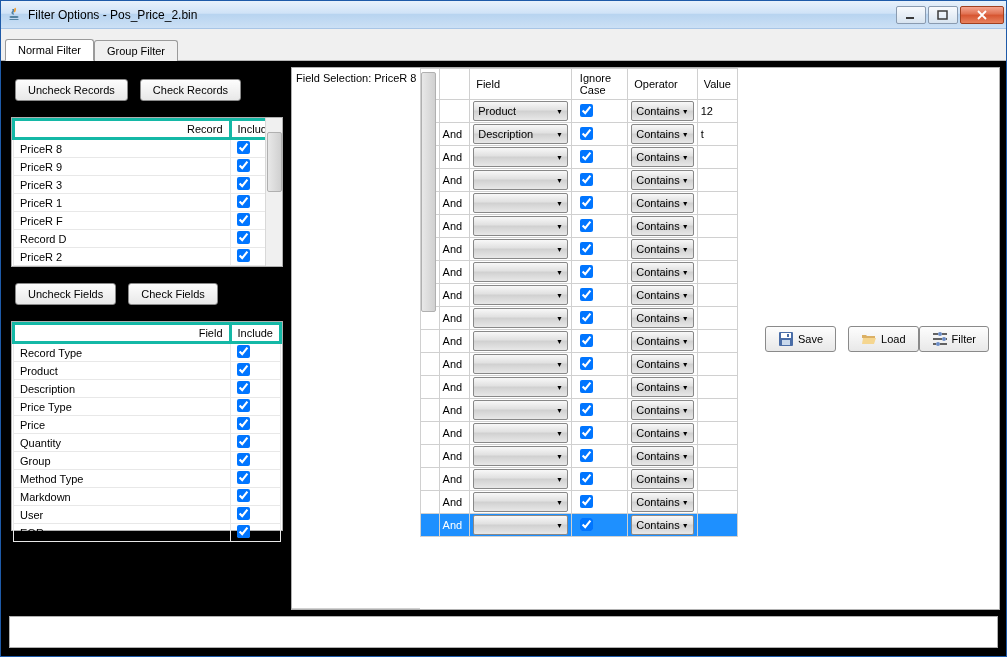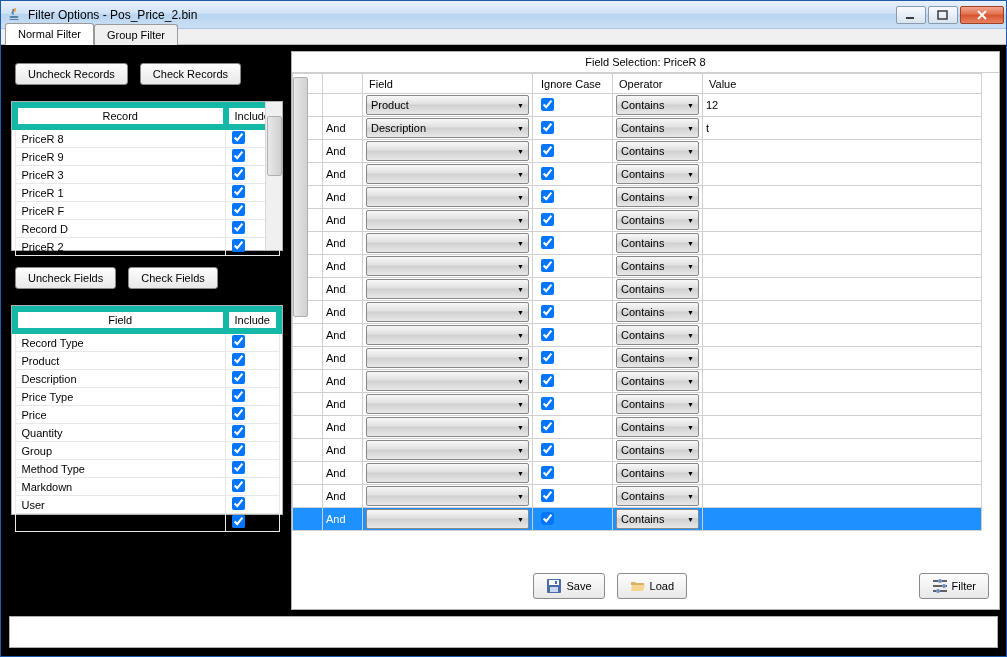--- a/index.html
+++ b/index.html
@@ -47,21 +47,21 @@
 }
 .win-btn.close {
   background: linear-gradient(to bottom, #f5a590, #e07050 45%, #d65430 50%, #e8825f);
   border-color: #a04020;
   color: #fff;
   width: 44px;
 }
 .win-btn svg { width: 12px; height: 10px; }
 
 .tab-strip {
-  height: 16px;
+  height: 32px;
   background: #f0f0f0;
   border-bottom: 1px solid #b8b8b8;
   display: flex;
   align-items: flex-end;
   padding-left: 4px;
 }
 .tab-strip .tab {
   padding: 4px 12px;
   border: 1px solid #9a9a9a;
   border-bottom: none;
@@ -131,39 +131,39 @@
 }
 .list-box .scrollbar .thumb {
   position: absolute;
   left: 1px; width: 15px;
   background: linear-gradient(to right, #e8e8e8, #d0d0d0);
   border: 1px solid #b0b0b0;
   border-radius: 2px;
 }
 .list-box table { width: 100%; border-collapse: collapse; }
 .list-box th {
-  text-align: center;
+  text-align: right;
   padding: 2px 6px;
-  border: 6px solid #14b8a6;
+  border: 3px solid #14b8a6;
   background: #fff;
   font-weight: normal;
   height: 18px;
 }
 .list-box td {
   padding: 1px 6px;
   border: 1px solid #e8e8e8;
   height: 16px;
 }
 .list-box td.chk { text-align: left; width: 40px; }
 .list-box input[type=checkbox] { }
 
 .right-panel {
   flex: 1;
   display: flex;
-  flex-direction: column;
+  flex-direction: row;
   border: 1px solid #b0b0b0;
   background: #fff;
 }
 .right-header {
   text-align: center;
   padding: 4px;
   border-bottom: 1px solid #d0d0d0;
 }
 .filter-grid-wrap {
   flex: 1;

